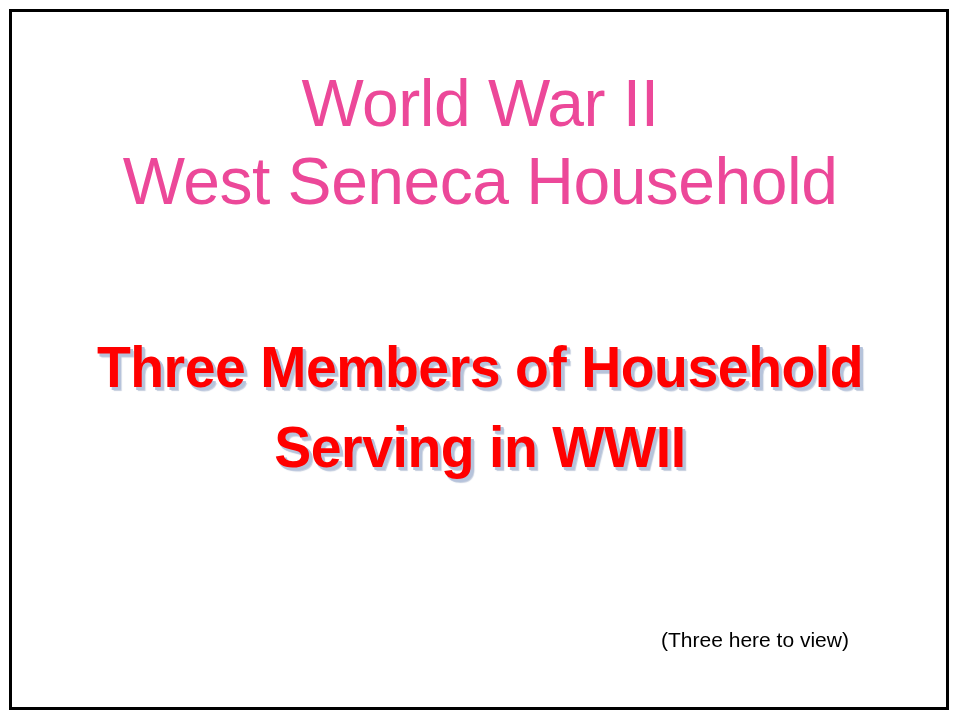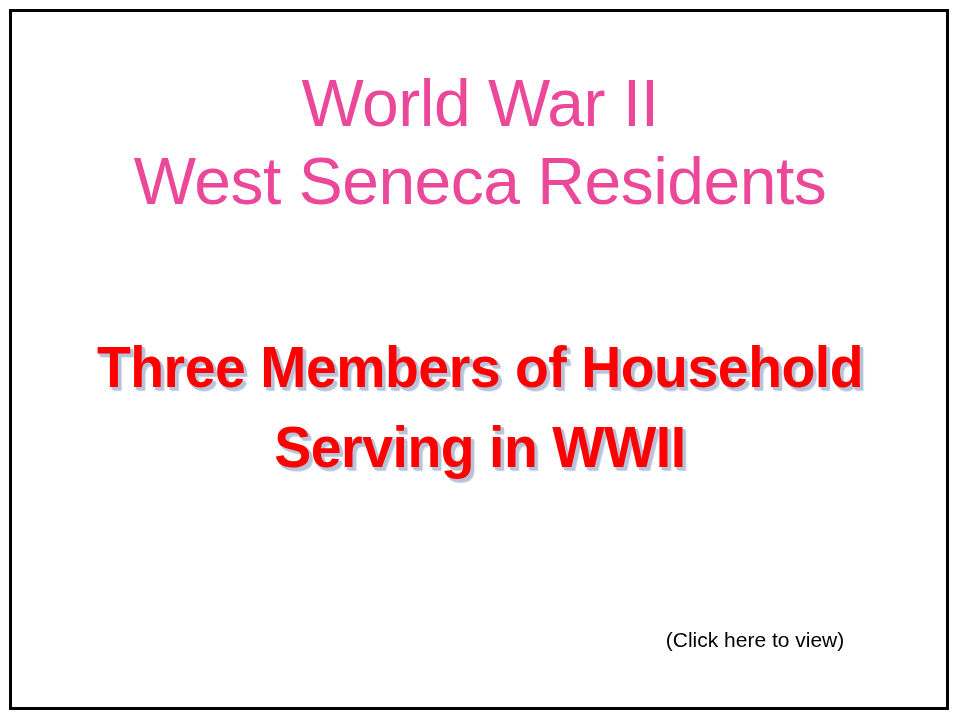--- a/index.html
+++ b/index.html
@@ -114,24 +114,24 @@
 <body>
 
 <div id="slide">
 
   <div id="slide-frame"></div>
 
   <div id="content">
 
     <div class="title-block">
       <span class="title-line">World War II</span>
-      <span class="title-line">West Seneca Residents</span>
+      <span class="title-line">West Seneca Household</span>
     </div>
 
     <div class="subtitle-block">
       <span class="subtitle-line">Three Members of Household</span>
       <span class="subtitle-line">Serving in WWII</span>
     </div>
 
-    <div class="click-hint">(Click here to view)</div>
+    <div class="click-hint">(Three here to view)</div>
 
   </div>
 </div>
 
 </body></html>

